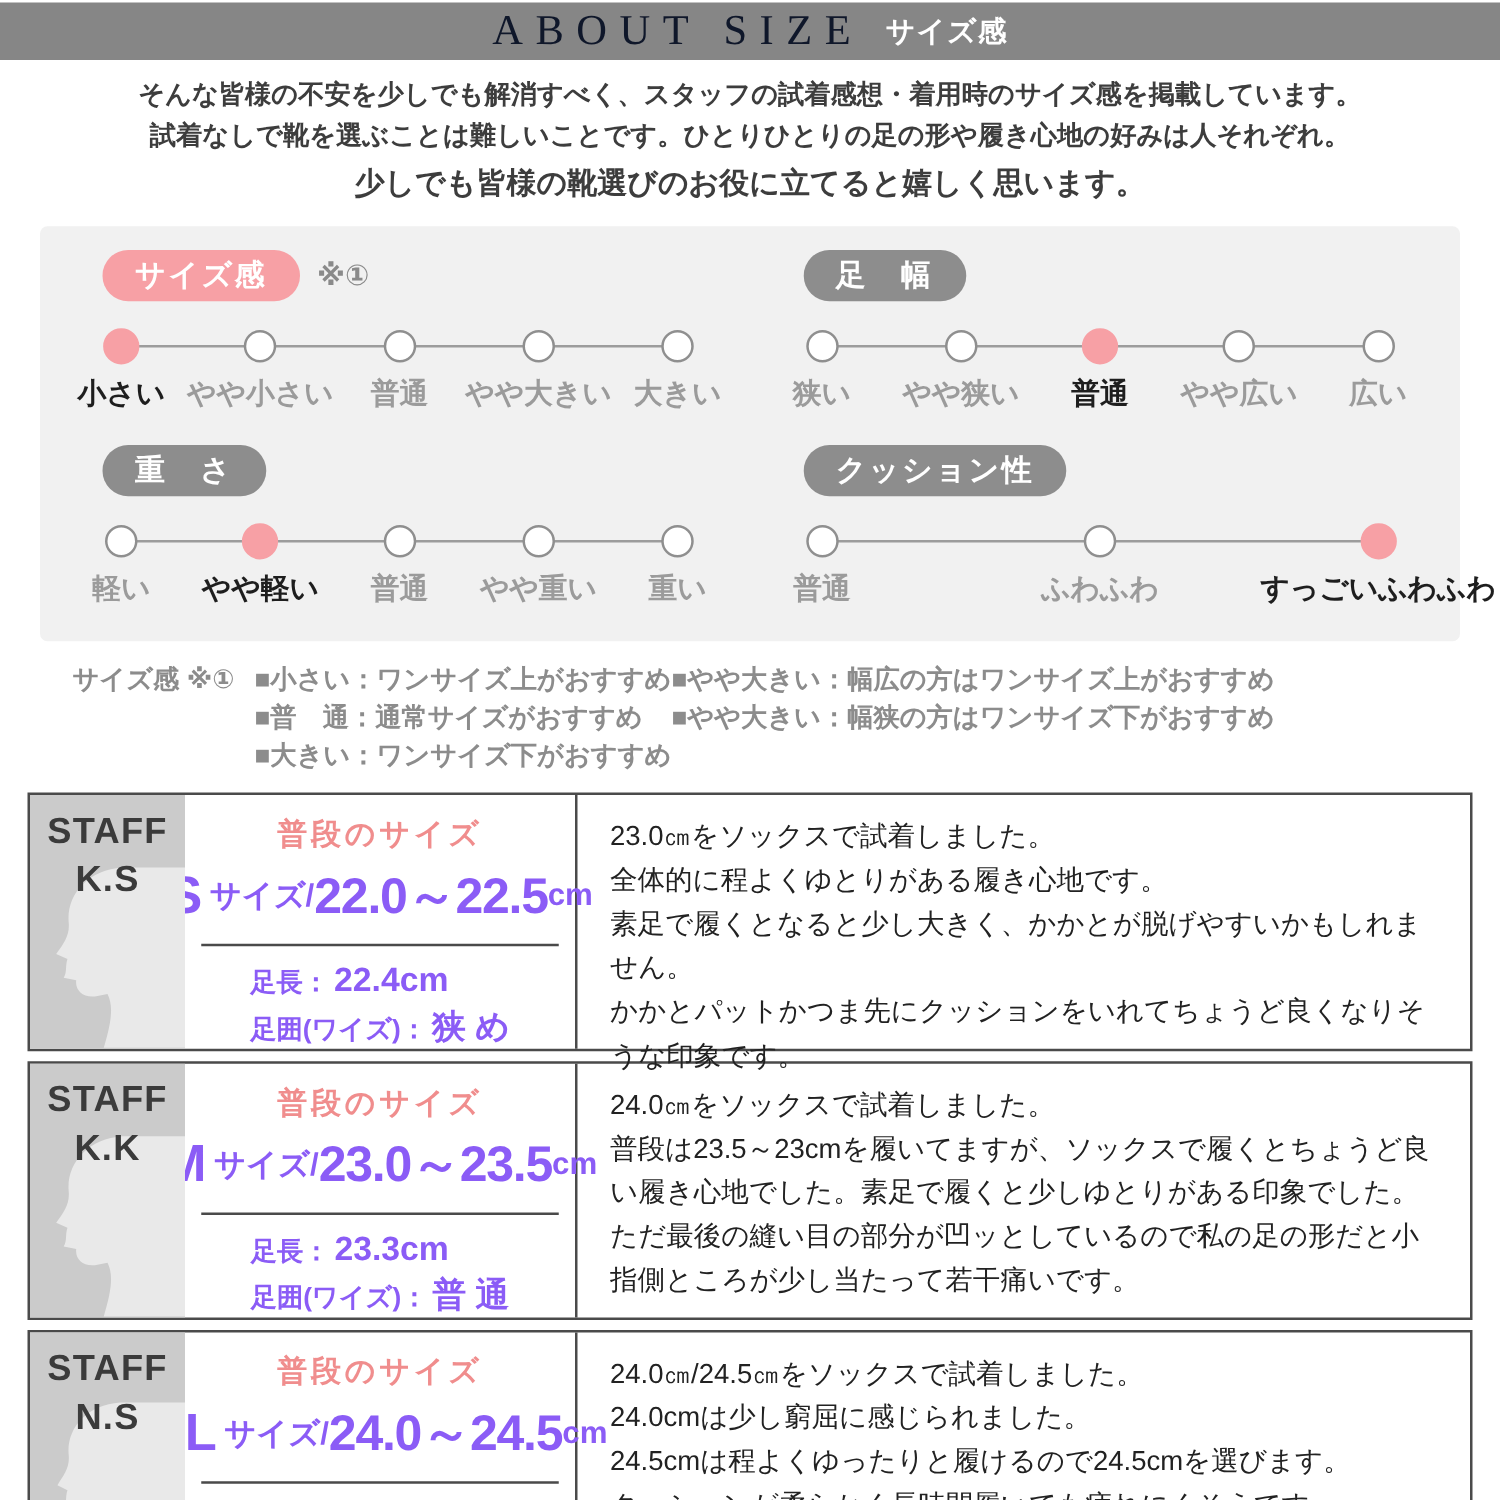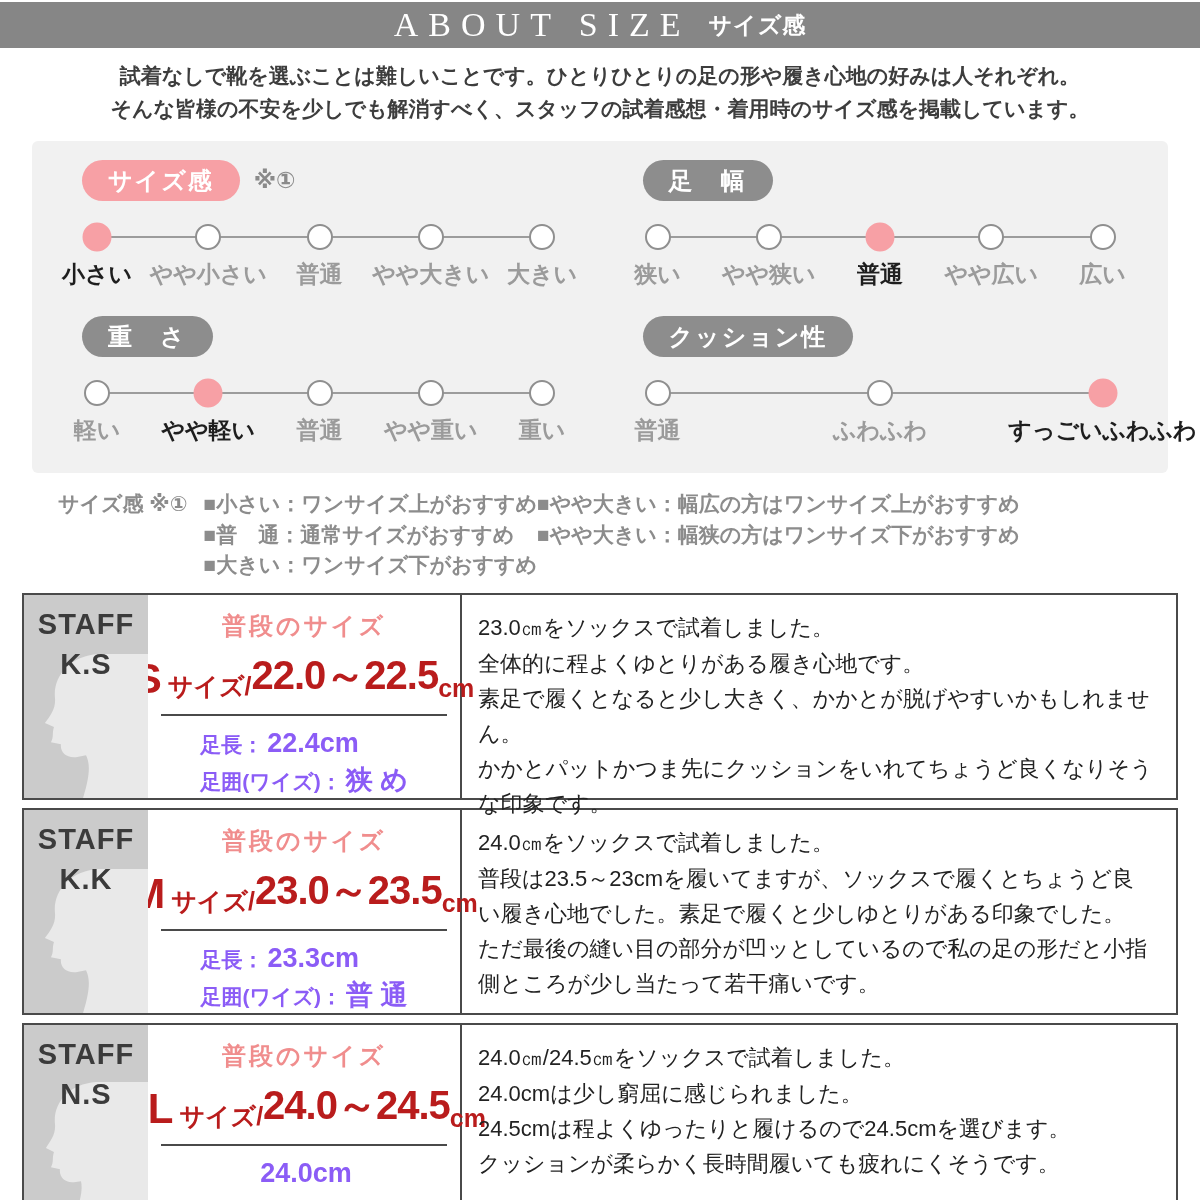--- a/index.html
+++ b/index.html
@@ -1,21 +1,21 @@
 <!DOCTYPE html>
 <html><head>
 <meta charset="utf-8">
 <style>
   html,body{margin:0;padding:0;background:#fff;width:1200px;
     font-family:"Liberation Sans","DejaVu Sans",sans-serif;}
   .page{width:1200px;height:1200px;overflow:hidden;background:#fff;padding-top:2px;box-sizing:border-box;}
 
   
   .header{height:46px;background:#868686;display:flex;align-items:center;justify-content:center;gap:18px;}
-  .header-en{font-family:"Liberation Serif","DejaVu Serif",serif;font-size:34px;color:#ffffff;letter-spacing:10px;font-weight:400;text-align:center;}
+  .header-en{font-family:"Liberation Serif","DejaVu Serif",serif;font-size:34px;color:#0f172a;letter-spacing:10px;font-weight:400;text-align:center;}
   .header-ja{font-size:23px;color:#fff;font-weight:bold;letter-spacing:1px;}
 
   
   .intro{text-align:center;margin-top:12px;color:#3d3d3d;font-weight:600;}
   .intro-line{font-size:21px;line-height:1.55;}
   .intro-line.big{font-size:24px;margin-top:3px;}
 
   
   .panel{background:#f1f1f1;border-radius:6px;margin:16px 32px 0;
     padding:16px 40px 28px 50px;display:grid;grid-template-columns:1fr 1fr;column-gap:75px;row-gap:24px;}
@@ -50,47 +50,48 @@
   .staff-name{position:relative;z-index:2;text-align:center;margin-top:10px;font-size:29px;
     font-weight:bold;color:#3b3b3b;line-height:1.35;letter-spacing:1px;white-space:pre-line;}
   .silhouette{position:absolute;bottom:0;left:0;width:100%;height:74%;z-index:1;}
   .silhouette .sil-long{display:none;}
   .silhouette.long-hair .sil-long{display:block;}
   .silhouette.long-hair .sil-short{display:none;}
 
   .size-col{width:314px;flex:none;display:flex;flex-direction:column;align-items:center;
     border-right:2px solid #4a4a4a;padding-top:15px;box-sizing:border-box;}
   .usual-label{color:#f08d8d;font-size:24px;font-weight:bold;letter-spacing:3px;}
-  .size-line{margin-top:6px;color:#b91c1c;display:flex;align-items:flex-end;white-space:nowrap;}
+  .size-line{margin-top:6px;color:#8b5cf6;display:flex;align-items:center;white-space:nowrap;}
   .size-letter{font-size:42px;font-weight:bold;margin-right:6px;}
   .size-mid{font-size:25px;font-weight:bold;}
   .size-range{font-size:40px;font-weight:bold;letter-spacing:-1px;}
   .size-cm{font-size:25px;font-weight:bold;}
   .size-divider{width:286px;border-top:2px solid #4a4a4a;margin-top:11px;}
   .foot-block{display:flex;flex-direction:column;align-items:flex-start;margin-top:9px;}
   .foot-line{display:flex;align-items:baseline;color:#8b5cf6;margin-top:3px;white-space:nowrap;}
   .foot-label{font-size:21px;font-weight:bold;}
   .foot-value{font-size:27px;font-weight:bold;margin-left:4px;}
 
-  .review{flex:1;padding:15px 20px 0 16px;font-size:22px;line-height:1.6;color:#222;
+  .review{flex:1;padding:15px 20px 0 26px;font-size:22px;line-height:1.6;color:#222;
     white-space:pre-line;font-weight:500;}
 </style>
 </head>
 <body>
 
 <div class="page">
 
   <div class="header">
     <span class="header-en">ABOUT SIZE</span>
     <span class="header-ja">サイズ感</span>
   </div>
 
   <div class="intro">
+    <div class="intro-line">そんな皆様の不安を少しでも解消すべく、スタッフの試着感想・着用時のサイズ感を掲載しています。</div>
     <div class="intro-line">試着なしで靴を選ぶことは難しいことです。ひとりひとりの足の形や履き心地の好みは人それぞれ。</div>
-    <div class="intro-line">そんな皆様の不安を少しでも解消すべく、スタッフの試着感想・着用時のサイズ感を掲載しています。</div>
+    <div class="intro-line big">少しでも皆様の靴選びのお役に立てると嬉しく思います。</div>
   </div>
 
   <div class="panel">
 
     <div class="scale-block">
       <div class="pill-row">
         <span class="pill pink">サイズ感</span>
         <span class="pill-note">※①</span>
       </div>
       <div class="scale-track">

